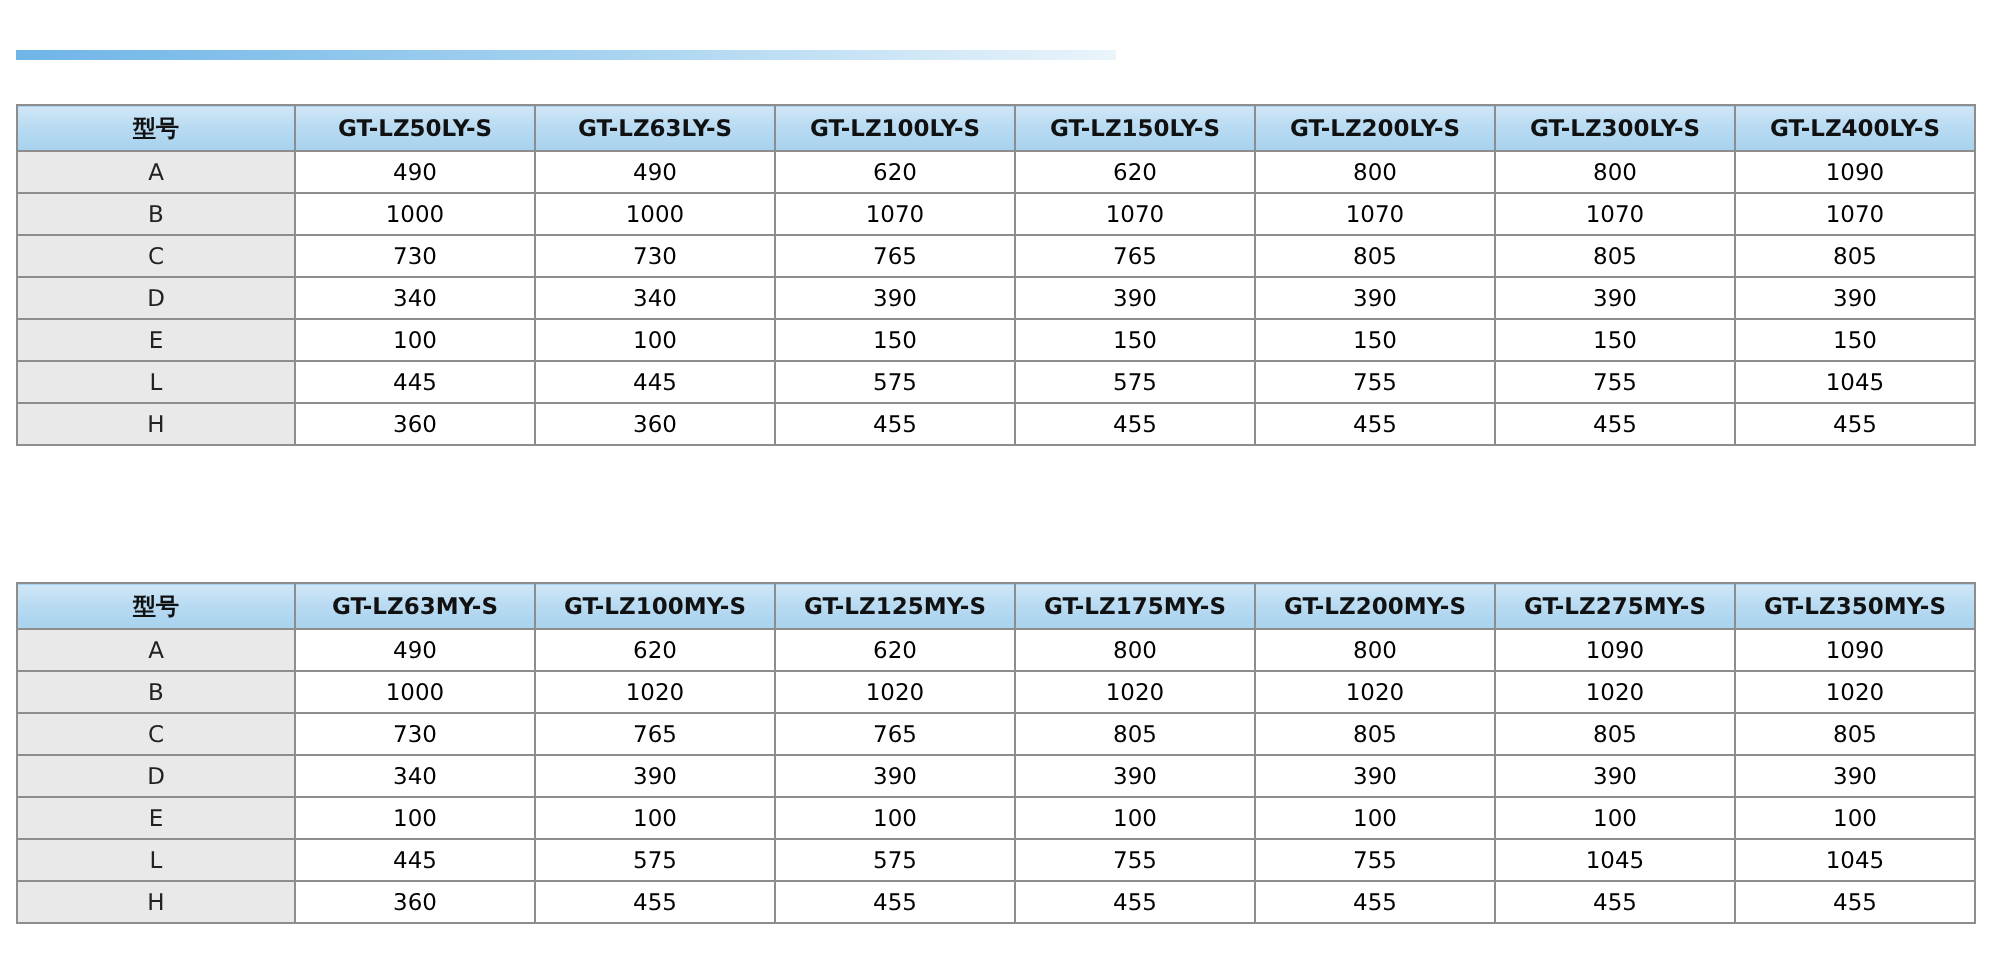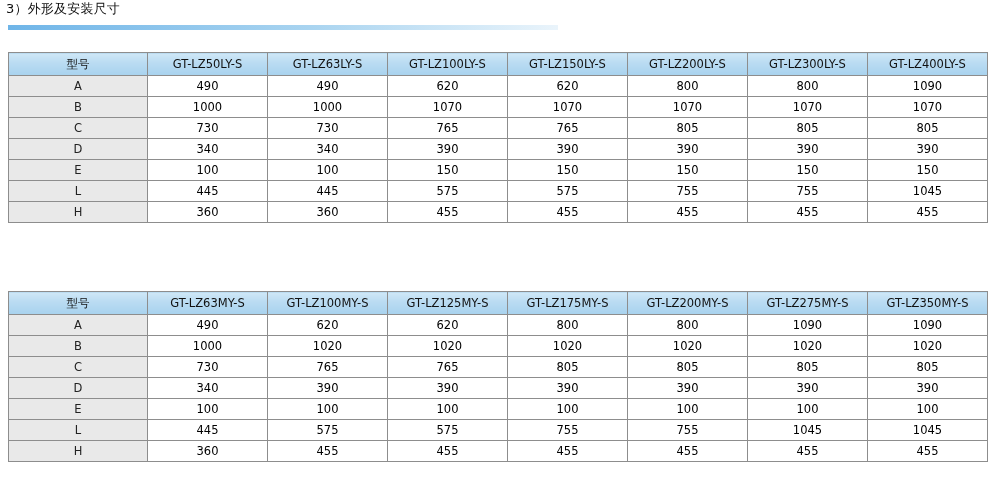--- a/index.html
+++ b/index.html
@@ -54,21 +54,21 @@
     border: 1px solid #8d8d8d;
     height: 20px;
     font-size: 11.5px;
     text-align: center;
     vertical-align: middle;
     padding: 0;
     font-weight: normal;
   }
   table.dim thead th {
     background: linear-gradient(to bottom, #cfe7f7 0%, #b9dbf2 45%, #a8d2ee 100%);
-    font-weight: normal;
+    font-weight: bold;
     font-size: 11.5px;
     height: 22px;
     color: #111;
   }
   table.dim thead th.model-head {
     background: linear-gradient(to bottom, #cfe7f7 0%, #b9dbf2 45%, #a8d2ee 100%);
   }
   table.dim tbody td.rowlabel {
     background: #e9e9e9;
     color: #222;
@@ -77,21 +77,20 @@
     background: #ffffff;
   }
   col.c-label { width: 139px; }
   col.c-val { width: 120px; }
 </style>
 </head>
 <body>
 
 <div class="page">
 
-  <div class="section-title">3）外形及安装尺寸</div>
   <div class="title-rule"></div>
 
   <div class="table-wrap first">
     <table class="dim">
       <colgroup>
         <col class="c-label">
           <col class="c-val">
           <col class="c-val">
           <col class="c-val">
           <col class="c-val">

